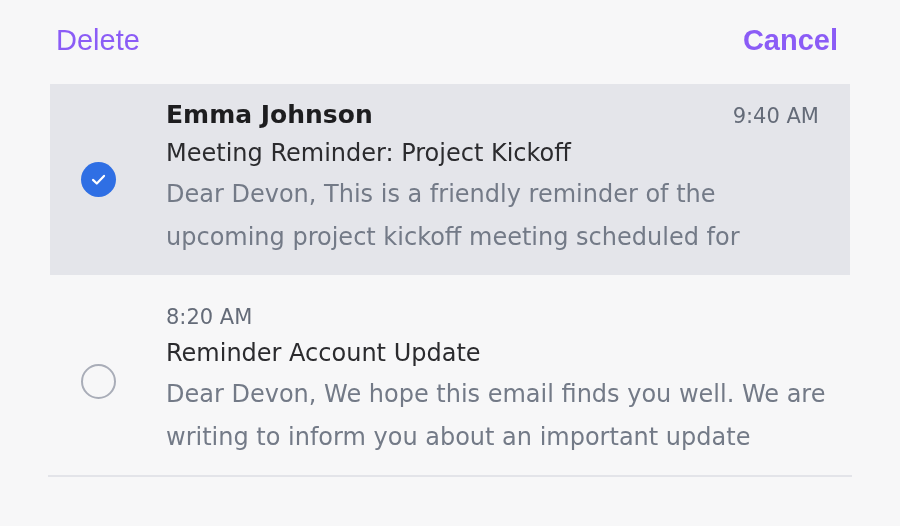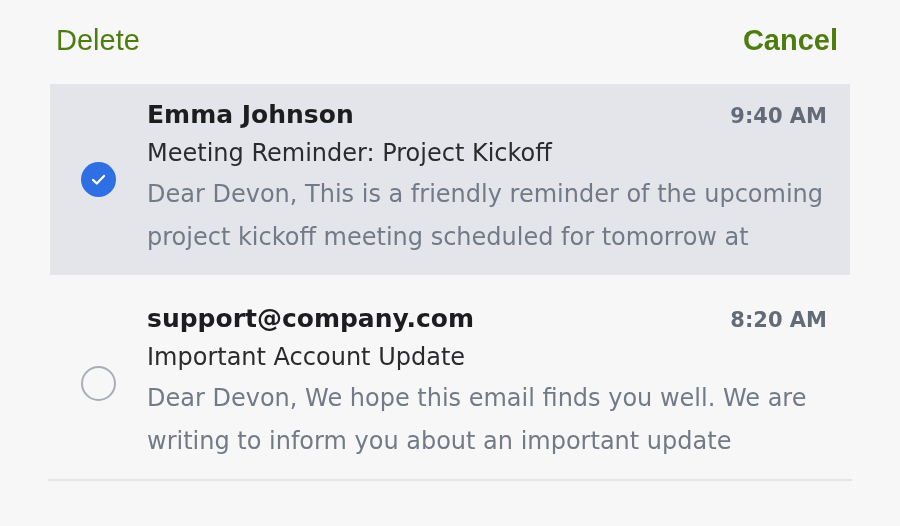--- a/index.html
+++ b/index.html
@@ -30,21 +30,21 @@
     width: 900px;
     height: 84px;
   }
   .action-btn {
     position: absolute;
     top: 22px;
     font-family: "Liberation Sans", sans-serif;
     font-size: 29px;
     line-height: 36px;
     font-weight: 400;
-    color: #4d7c0f;
+    color: #8b5cf6;
     background: none;
     border: none;
     padding: 0;
     margin: 0;
     cursor: pointer;
     white-space: nowrap;
   }
   .action-btn.left  { left: 56px; }
   .action-btn.right { right: 62px; font-weight: bold; }
 
@@ -103,20 +103,21 @@
     background: transparent;
     border: 2px solid #a9adb8;
   }
   .check-circle.on svg { display: block; }
 
   
   .content-col {
     flex: 1 1 auto;
     min-width: 0;
     padding: 14px 0 16px 0;
+    margin-left: 19px;
   }
 
   .line-top {
     display: flex;
     align-items: baseline;
     justify-content: space-between;
     gap: 12px;
   }
   .sender {
     font-size: 25px;
@@ -124,24 +125,24 @@
     font-weight: 700;
     color: #1d1d1f;
     white-space: nowrap;
     overflow: hidden;
     text-overflow: ellipsis;
   }
   .time {
     flex: 0 0 auto;
     font-size: 21px;
     line-height: 30px;
-    font-weight: 700;
+    font-weight: 400;
     color: #646b78;
     white-space: nowrap;
-    padding-right: 23px;
+    padding-right: 31px;
   }
   .subject {
     margin-top: 5px;
     font-size: 24px;
     line-height: 33px;
     font-weight: 400;
     color: #2b2b2e;
     white-space: nowrap;
     overflow: hidden;
     text-overflow: ellipsis;
@@ -203,24 +204,23 @@
 
     <div class="mail-row">
       <div class="row-inner">
         <div class="select-col">
           <span class="check-circle off">
             
           </span>
         </div>
         <div class="content-col">
           <div class="line-top">
-            <div class="sender">support@company.com</div>
             <div class="time">8:20 AM</div>
           </div>
-          <div class="subject">Important Account Update</div>
+          <div class="subject">Reminder Account Update</div>
           <div class="preview">Dear Devon, We hope this email finds you well. We are writing to inform you about an important update regardi…</div>
         </div>
       </div>
     </div>
 
     <div class="row-divider"></div>
 
   </div>
 </div>
 

